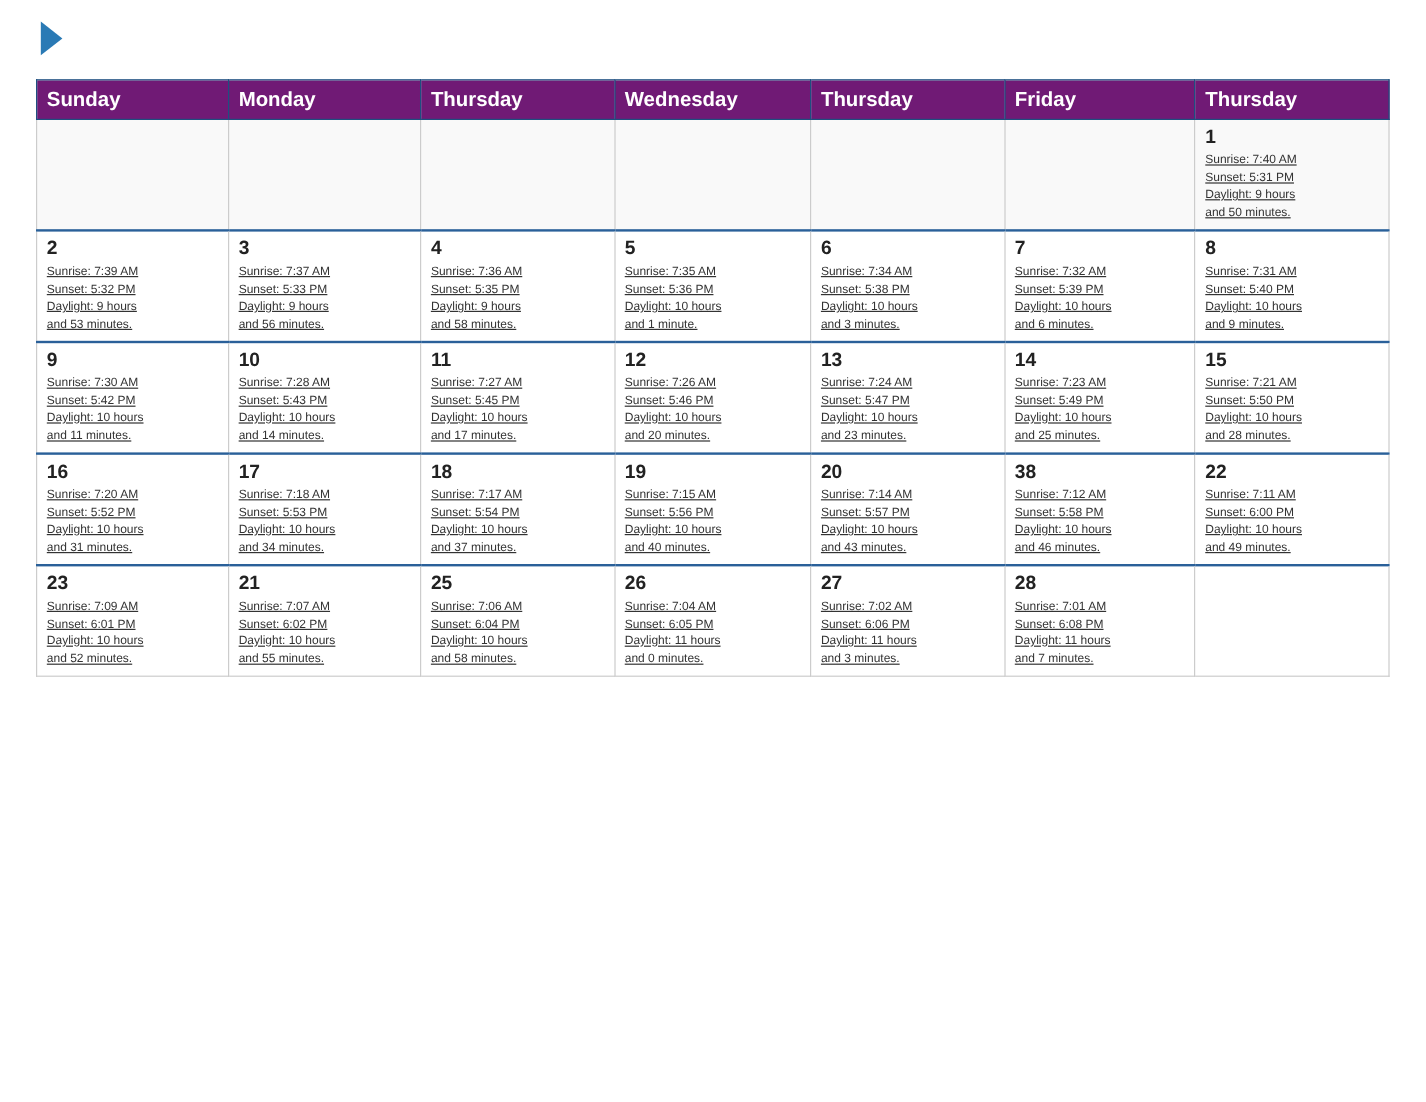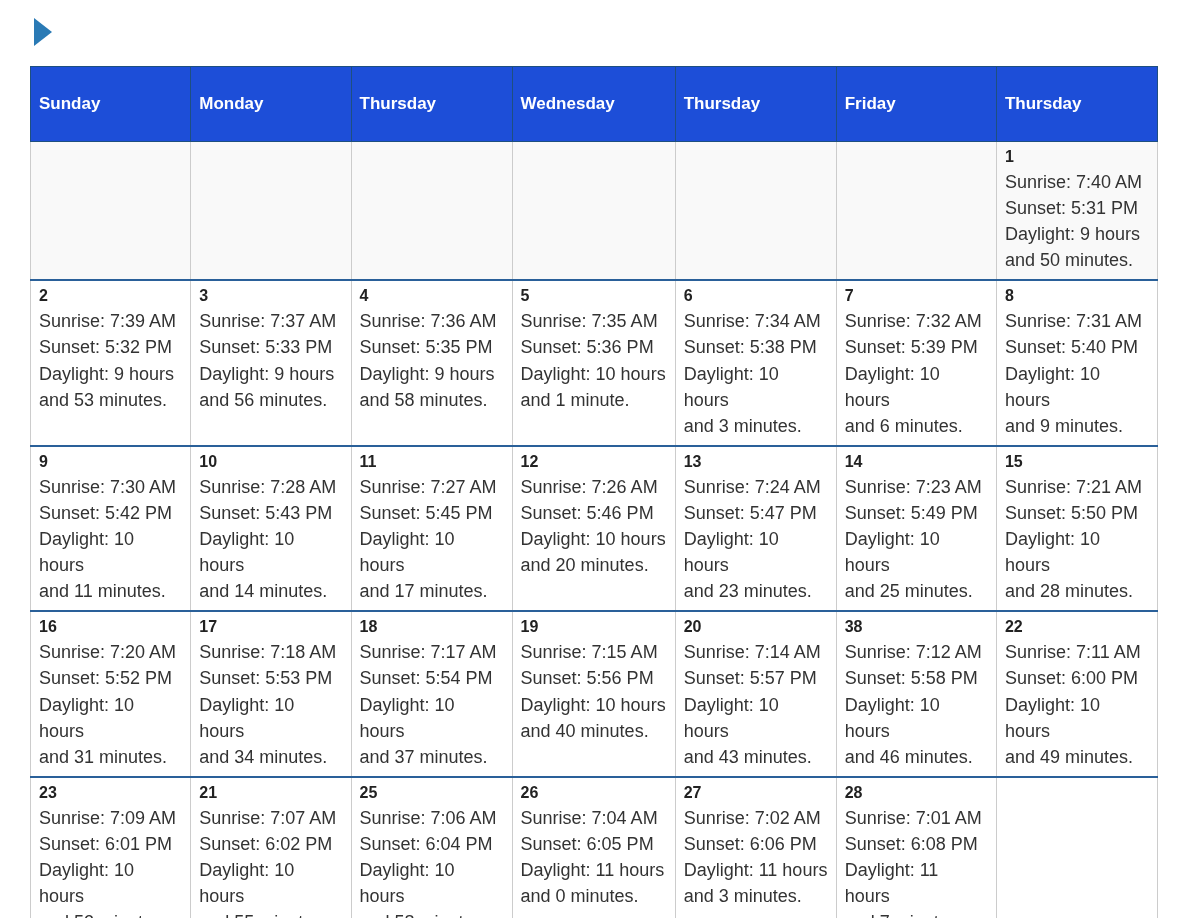--- a/index.html
+++ b/index.html
@@ -58,25 +58,25 @@
       font-size: 22px;
       color: #444;
       margin-top: 4px;
     }
     .calendar {
       width: 100%;
       border-collapse: collapse;
       border: 1px solid #aaa;
     }
     .calendar th {
-      background-color: #1d4ed8;
+      background-color: #701a75;
       color: #fff;
       font-size: 17px;
       font-weight: bold;
-      padding: 27px 8px;
+      padding: 6px 8px;
       text-align: left;
       border: 1px solid #1e4f80;
     }
     .calendar td {
       vertical-align: top;
       border: 1px solid #ccc;
       padding: 6px 8px;
       width: 170px;
       min-height: 110px;
       background: #fff;
@@ -85,23 +85,24 @@
       background: #f9f9f9;
     }
     .day-num {
       font-size: 16px;
       font-weight: bold;
       color: #222;
       display: block;
       margin-bottom: 3px;
     }
     .day-info {
-      font-size: 18px;
+      font-size: 10px;
       color: #333;
       line-height: 1.45;
+      text-decoration: underline;
     }
     .empty-cell {
       background: #f9f9f9;
     }
     .row-divider td {
       border-top: 2px solid #2a6099;
     }
   </style>
 </head>
 <body>

